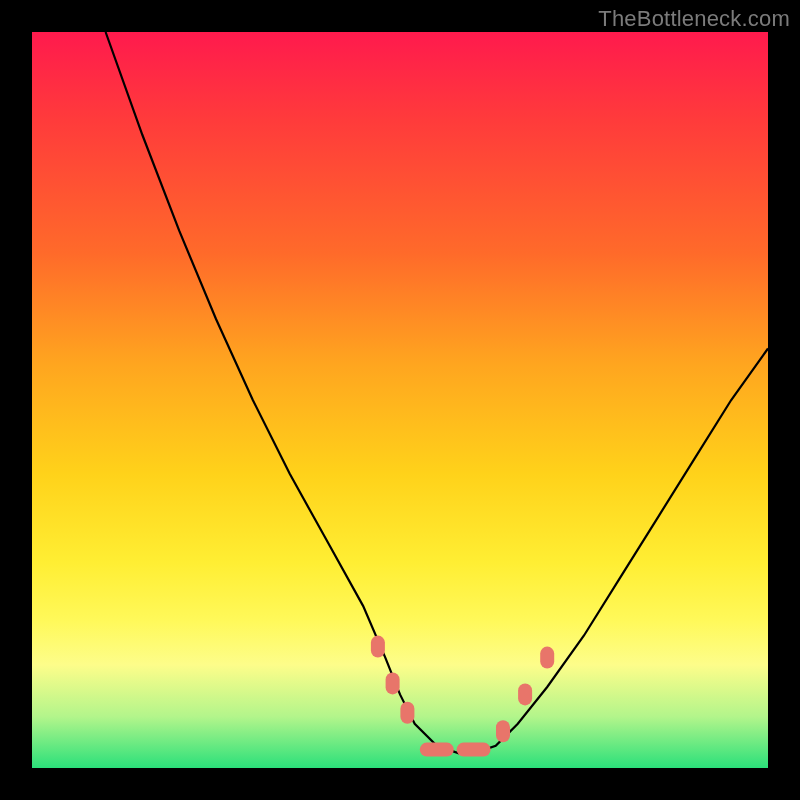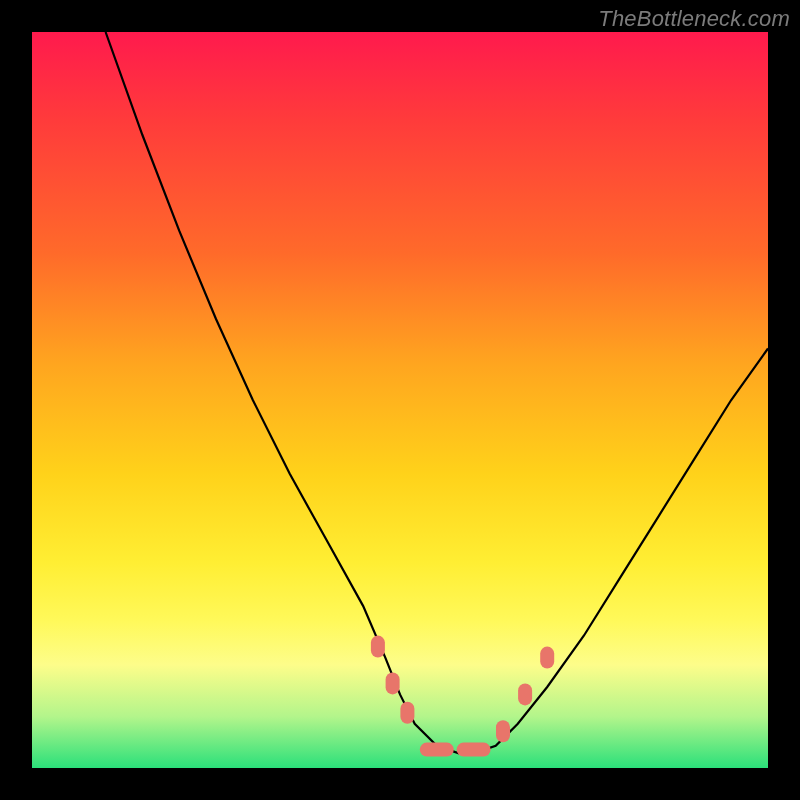--- a/index.html
+++ b/index.html
@@ -41,21 +41,20 @@
   }
   .watermark {
     position: absolute;
     top: 6px;
     right: 10px;
     color: #7b7b7b;
     font-size: 22px;
     font-weight: 500;
     letter-spacing: 0.2px;
     z-index: 5;
-    font-style: italic;
   }
   svg.curve {
     position: absolute;
     top: 0;
     left: 0;
     width: 736px;
     height: 736px;
     overflow: visible;
   }
   .curve-path {

